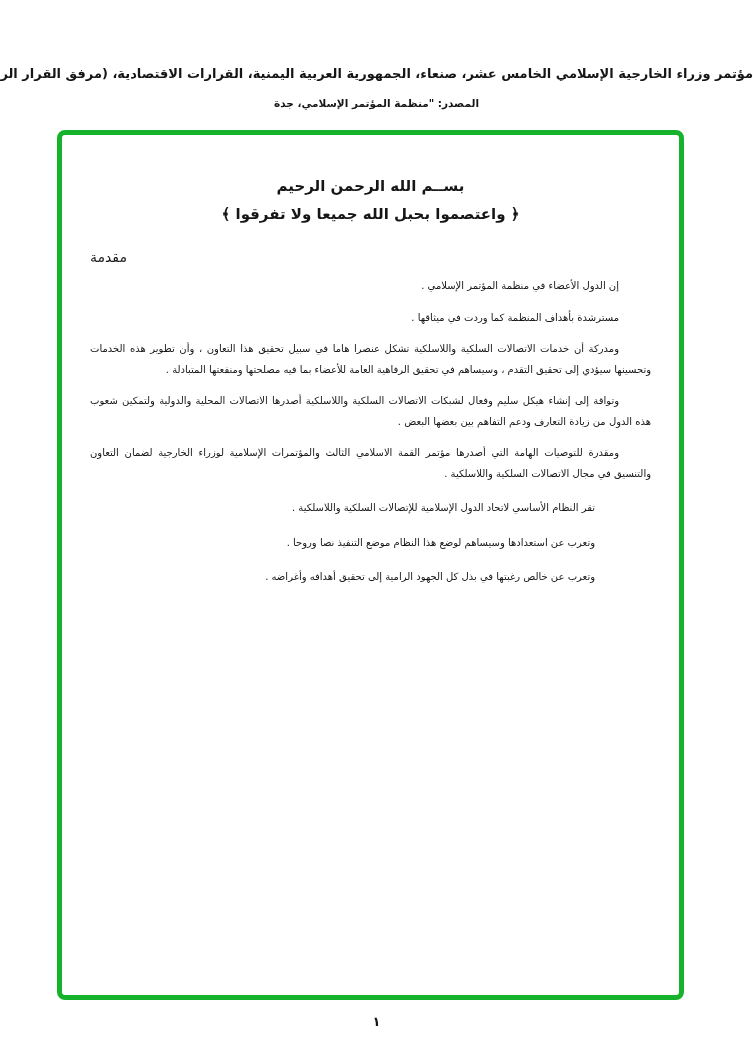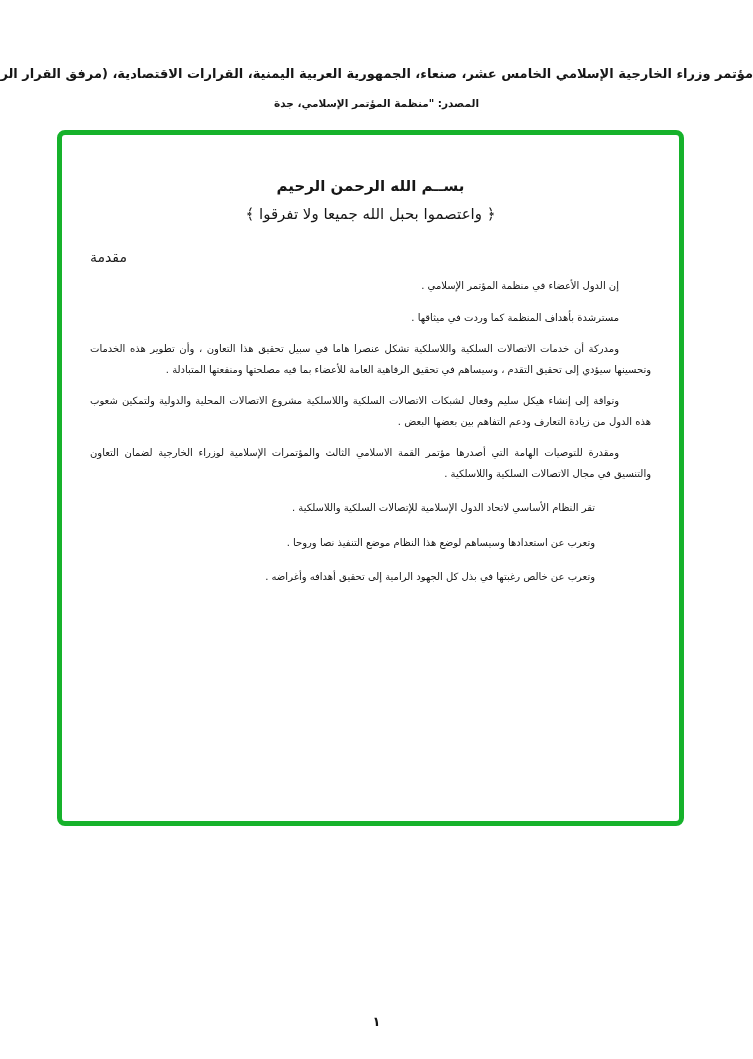--- a/index.html
+++ b/index.html
@@ -35,37 +35,37 @@
     text-align: center;
     direction: rtl;
     font-size: 10.5px;
     font-weight: bold;
   }
   .frame {
     position: absolute;
     left: 57px;
     top: 130px;
     width: 627px;
-    height: 696px;
+    height: 870px;
     box-sizing: border-box;
     border: 5px solid var(--green, #16b22b);
     border-radius: 8px;
     padding: 34px 28px 0 28px;
     direction: rtl;
     background: #ffffff;
   }
   .center-block { text-align: center; }
   .basmala {
     font-size: 15px;
     font-weight: bold;
     margin: 8px 0 0 0;
   }
   .verse {
     font-size: 15px;
-    font-weight: normal;
+    font-weight: bold;
     margin: 10px 0 0 0;
   }
   .title-block {
     margin-top: 28px;
     font-size: 16px;
     font-weight: bold;
     line-height: 1.95;
   }
   .muqaddima {
     margin: 26px 0 0 0;
@@ -110,21 +110,21 @@
     <div class="verse">﴿ واعتصموا بحبل الله جميعا ولا تفرقوا ﴾</div>
 
   </div>
 
   <div class="muqaddima">مقدمة</div>
 
   <div>
     <p class="para">إن الدول الأعضاء في منظمة المؤتمر الإسلامي .</p>
     <p class="para">مسترشدة بأهداف المنظمة كما وردت في ميثاقها .</p>
     <p class="para">ومدركة أن خدمات الاتصالات السلكية واللاسلكية تشكل عنصرا هاما في سبيل تحقيق هذا التعاون ، وأن تطوير هذه الخدمات وتحسينها سيؤدي إلى تحقيق التقدم ، وسيساهم في تحقيق الرفاهية العامة للأعضاء بما فيه مصلحتها ومنفعتها المتبادلة .</p>
-    <p class="para">وتواقة إلى إنشاء هيكل سليم وفعال لشبكات الاتصالات السلكية واللاسلكية مشروع الاتصالات المحلية والدولية ولتمكين شعوب هذه الدول من زيادة التعارف ودعم التفاهم بين بعضها البعض .</p>
+    <p class="para">وتواقة إلى إنشاء هيكل سليم وفعال لشبكات الاتصالات السلكية واللاسلكية أصدرها الاتصالات المحلية والدولية ولتمكين شعوب هذه الدول من زيادة التعارف ودعم التفاهم بين بعضها البعض .</p>
     <p class="para">ومقدرة للتوصيات الهامة التي أصدرها مؤتمر القمة الاسلامي الثالث والمؤتمرات الإسلامية لوزراء الخارجية لضمان التعاون والتنسيق في مجال الاتصالات السلكية واللاسلكية .</p>
   </div>
 
   <div class="resolutions">
     <p class="para">تقر النظام الأساسي لاتحاد الدول الإسلامية للإتصالات السلكية واللاسلكية .</p>
     <p class="para">وتعرب عن استعدادها وسيساهم لوضع هذا النظام موضع التنفيذ نصا وروحا .</p>
     <p class="para">وتعرب عن خالص رغبتها في بذل كل الجهود الرامية إلى تحقيق أهدافه وأغراضه .</p>
   </div>
 
 </div>

